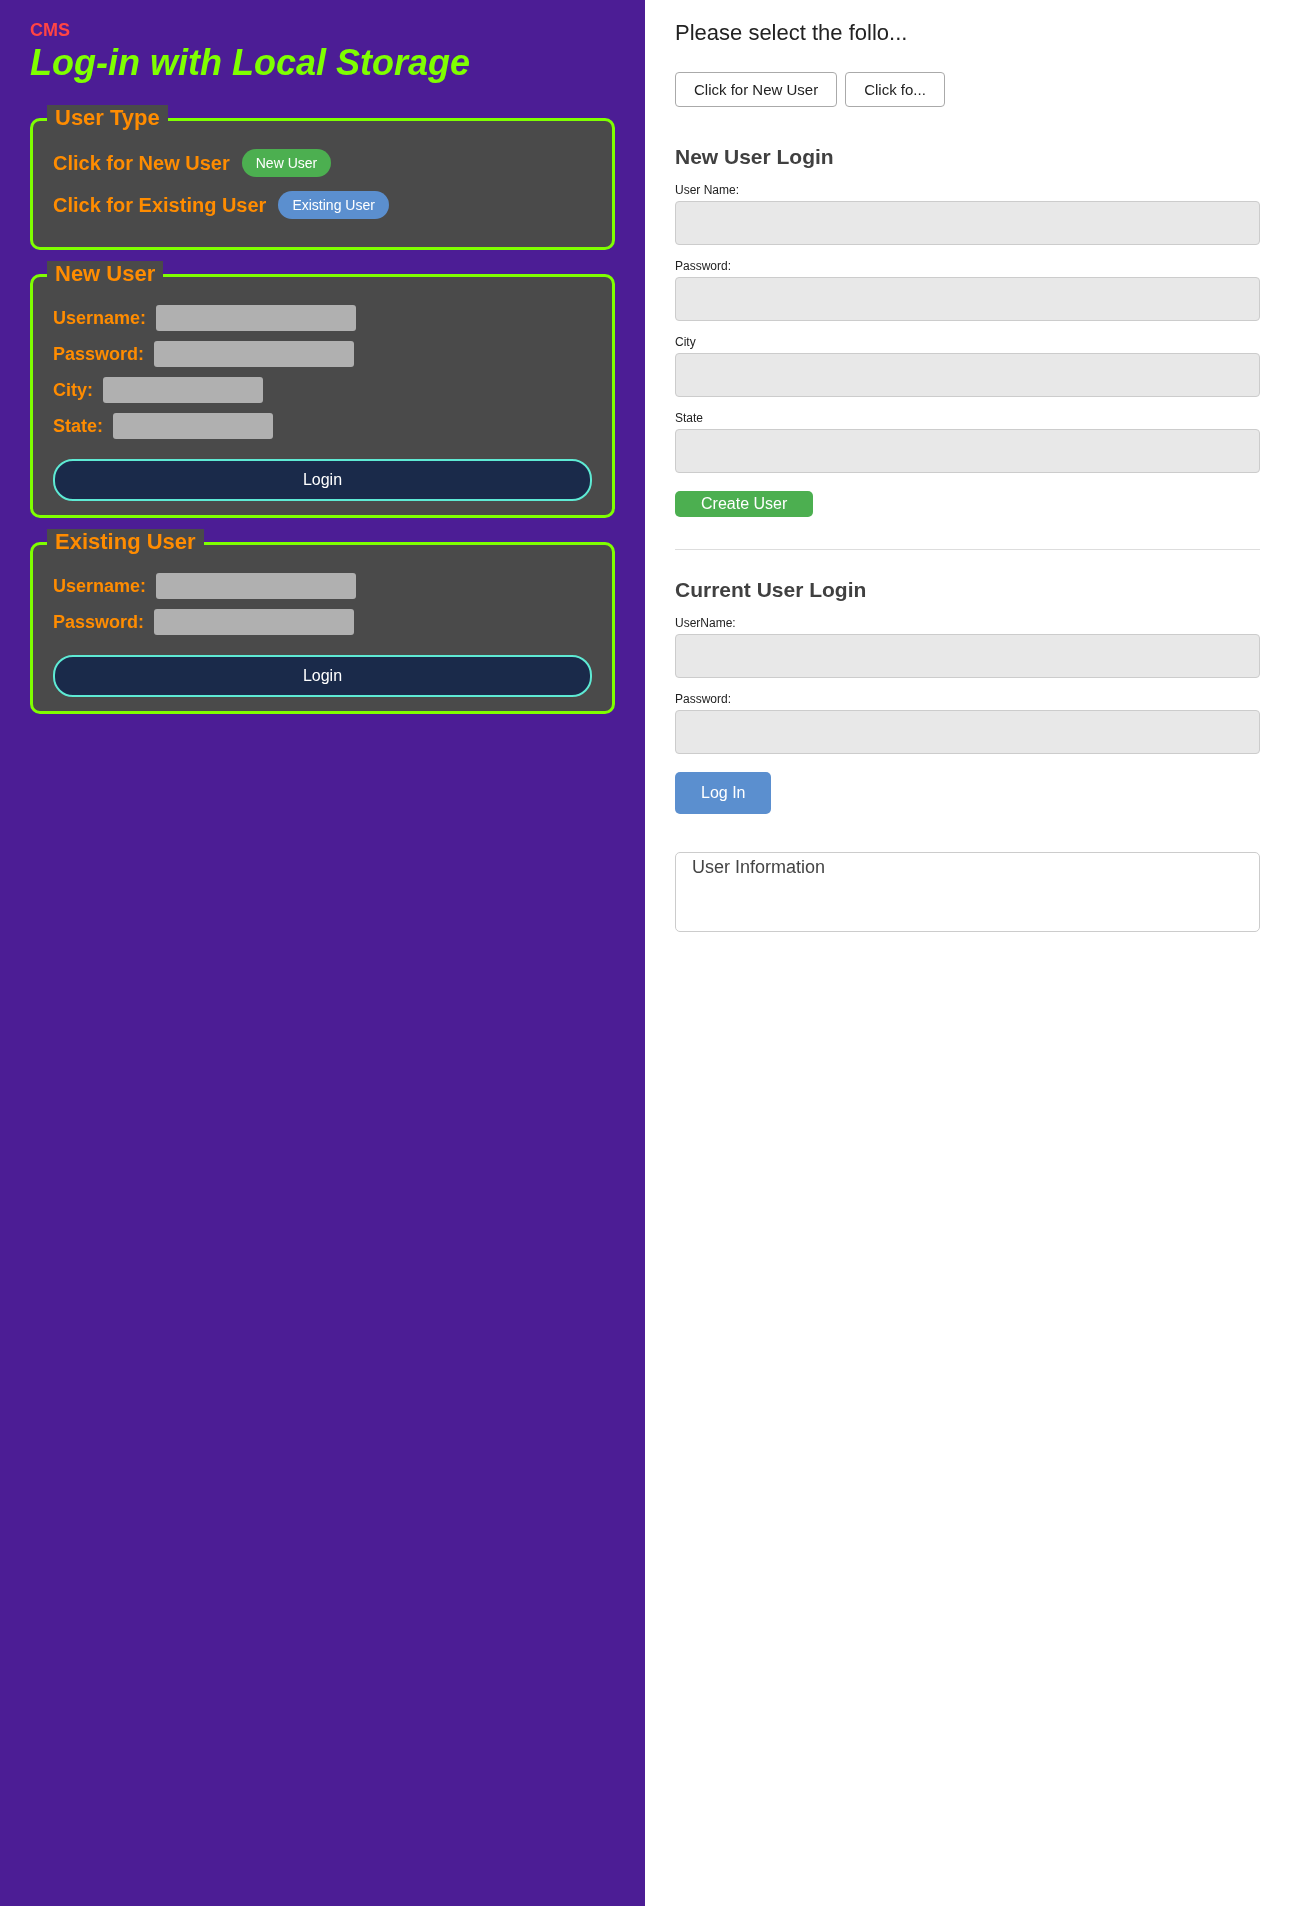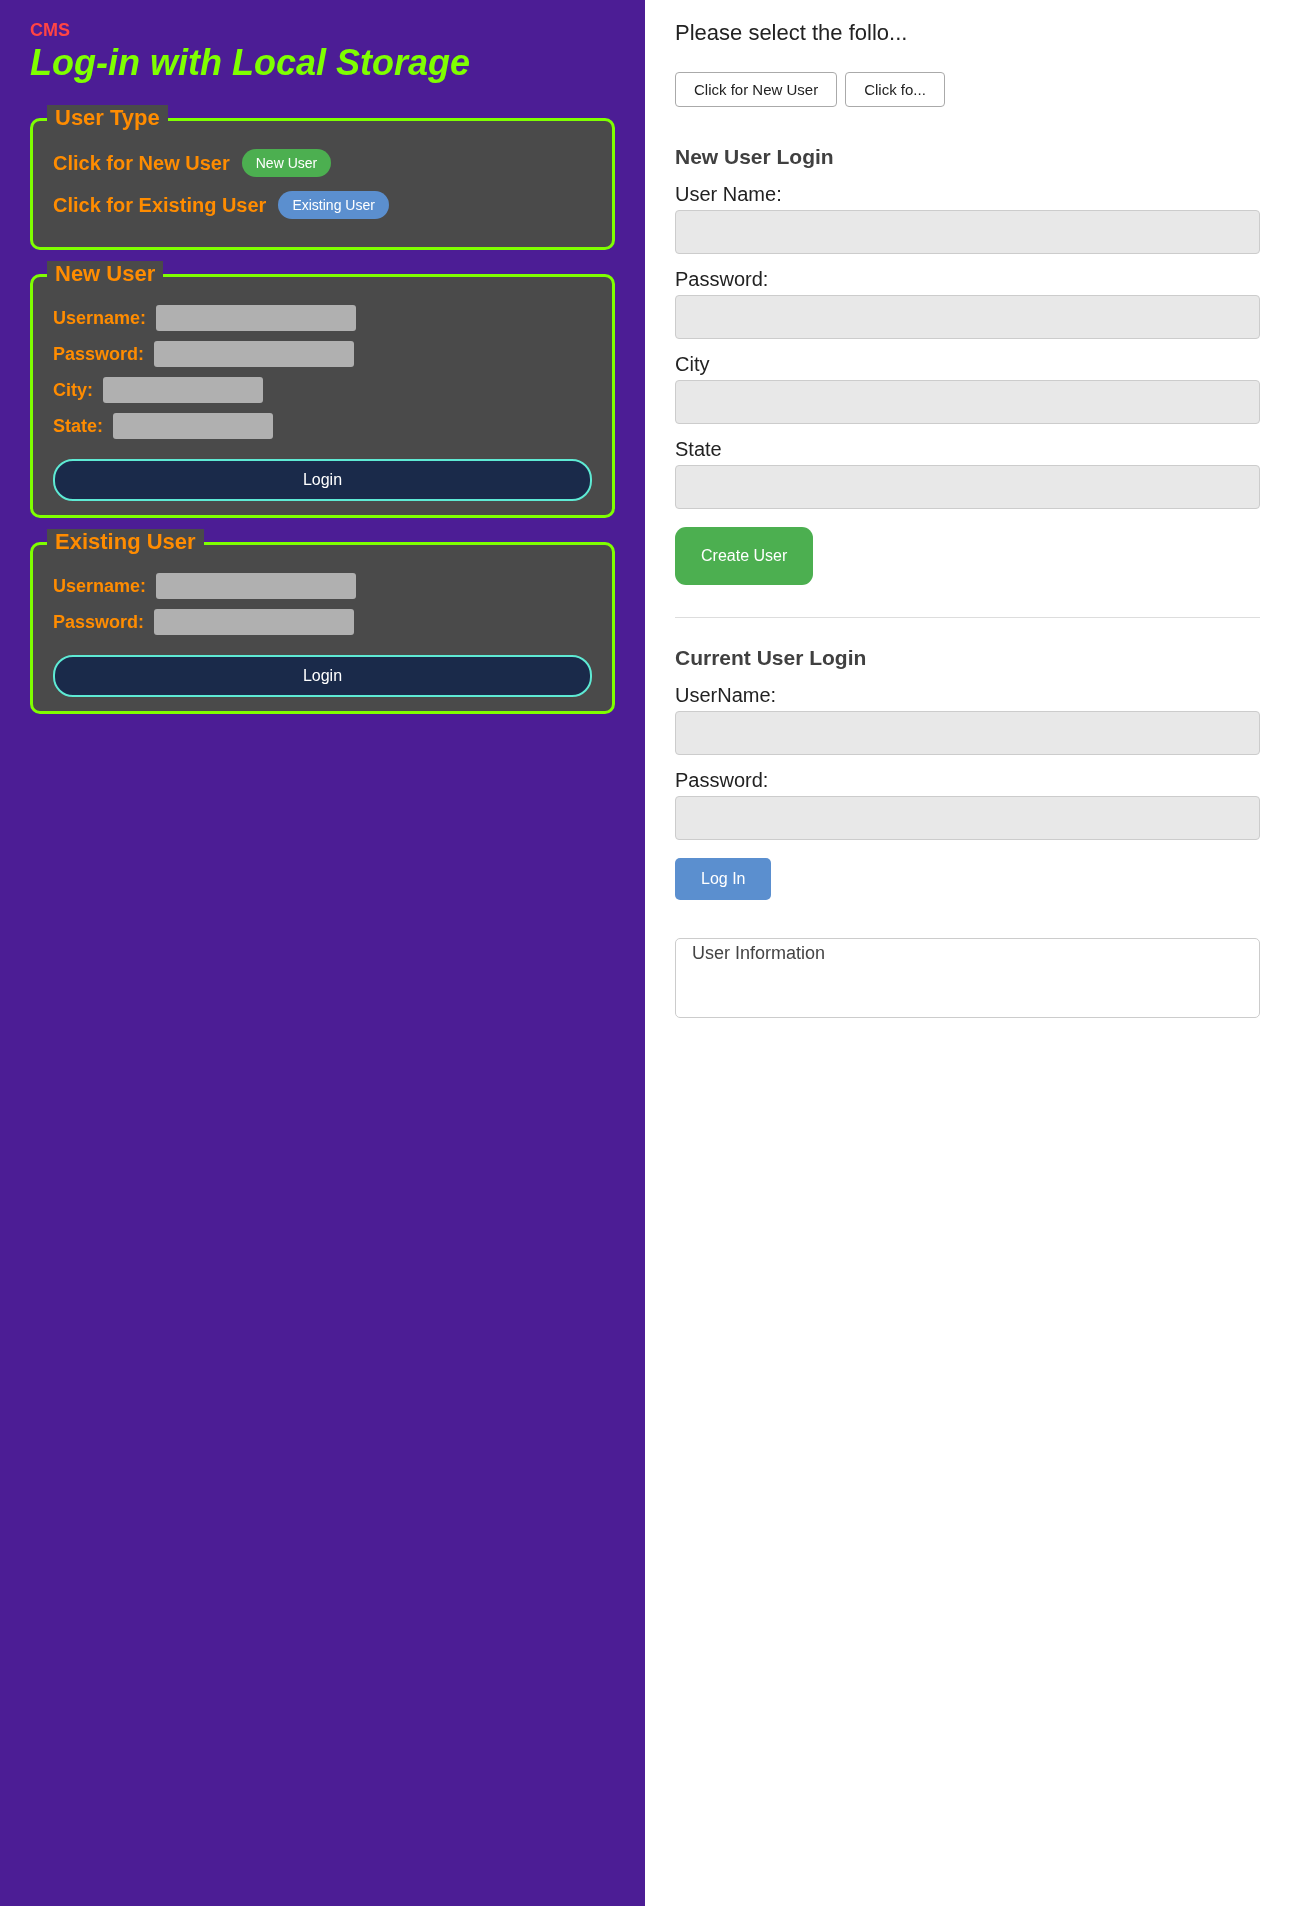--- a/index.html
+++ b/index.html
@@ -150,42 +150,42 @@
 
     .section-title {
       font-size: 21px;
       color: #404040;
       font-weight: bold;
       margin-bottom: 10px;
       margin-top: 6px;
     }
 
     .field-label {
-      font-size: 20px;
+      font-size: 12px;
       color: #222;
       margin-bottom: 4px;
       margin-top: 14px;
     }
     .field-input {
       width: 100%;
       height: 44px;
       background: #e8e8e8;
       border: 1px solid #ccc;
       border-radius: 4px;
       padding: 6px 10px;
       font-size: 15px;
       color: #333;
     }
 
     .create-btn {
       background: #4caf50;
       color: #fff;
       border: none;
-      border-radius: 11px;
-      padding: 20px 26px;
+      border-radius: 5px;
+      padding: 4px 26px;
       font-size: 16px;
       cursor: pointer;
       margin-top: 18px;
       margin-bottom: 10px;
     }
 
     .log-in-btn {
       background: #5b8fcf;
       color: #fff;
       border: none;

